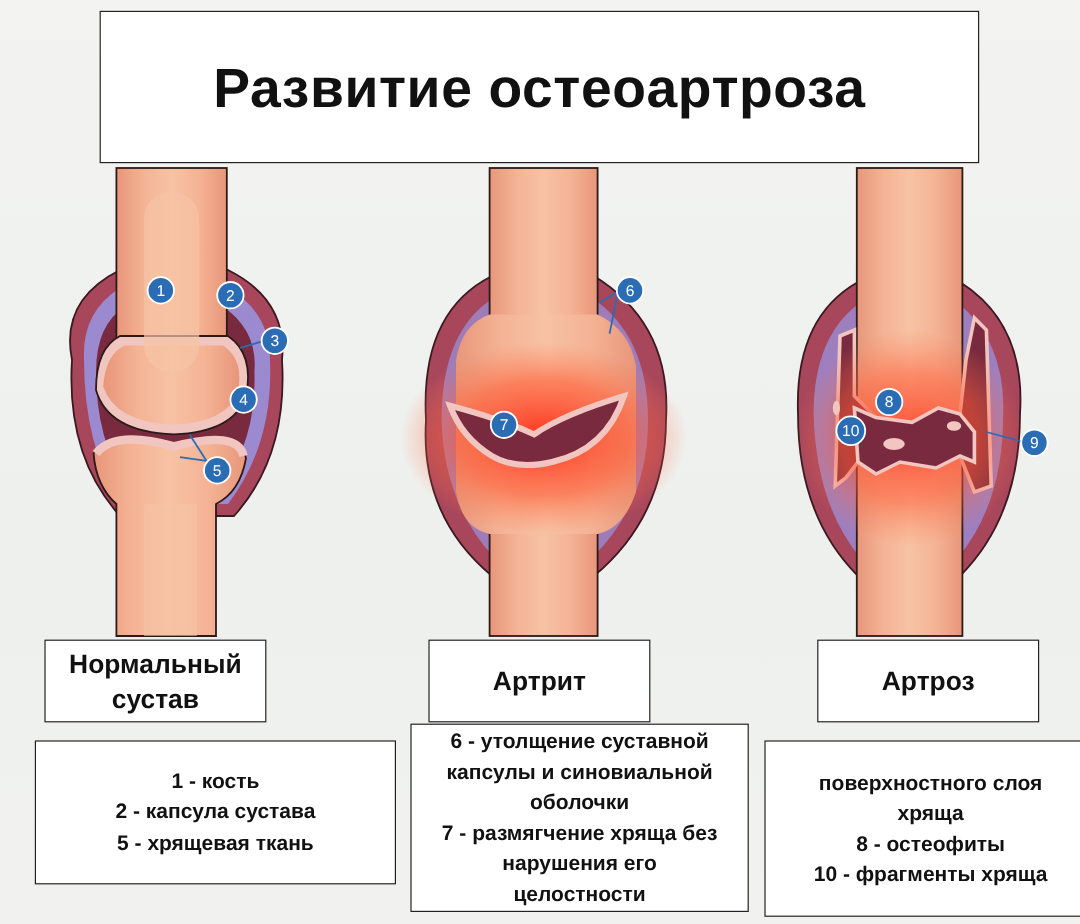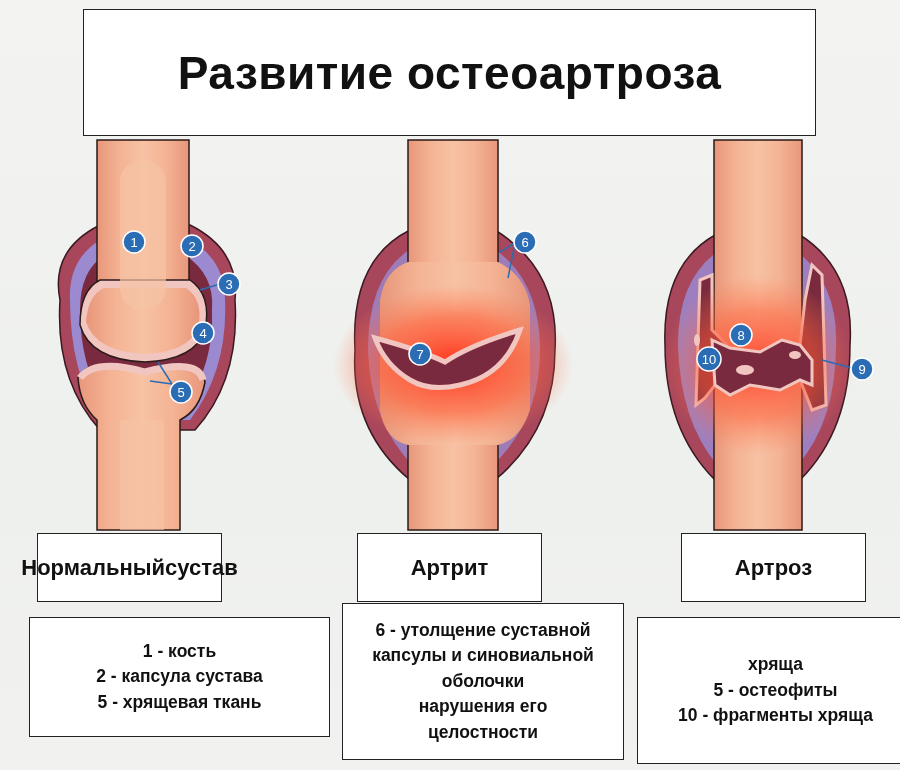--- a/index.html
+++ b/index.html
@@ -113,40 +113,42 @@
         <circle cx="862" cy="369" r="11"></circle>
         <text x="862" y="369">9</text>
       </g>
     <g class="marker">
         <circle cx="709" cy="359" r="12"></circle>
         <text x="709" y="359">10</text>
       </g>
   </g>
 </svg>
 
-<div class="box label" style="left:37px;top:533px;width:185px;height:69px;flex-direction:row;">
+<div class="box label" style="left:37px;top:533px;width:185px;height:69px;flex-direction:column;">
   <div>Нормальный</div>
   <div>сустав</div>
 </div>
 <div class="box label" style="left:357px;top:533px;width:185px;height:69px;">
   <div>Артрит</div>
 </div>
 <div class="box label" style="left:681px;top:533px;width:185px;height:69px;">
   <div>Артроз</div>
 </div>
 
 <div class="box legend" style="left:4px;top:617px;width:301px;height:120px;">
   <div>1 - кость</div>
   <div>2 - капсула сустава</div>
   <div>5 - хрящевая ткань</div>
 </div>
 <div class="box legend" style="left:317px;top:603px;width:282px;height:157px;">
   <div>6 - утолщение суставной</div>
   <div>капсулы и синовиальной</div>
   <div>оболочки</div>
+  <div>7 - размягчение хряща без</div>
   <div>нарушения его</div>
   <div>целостности</div>
 </div>
 <div class="box legend" style="left:612px;top:617px;width:277px;height:147px;">
+  <div>поверхностного слоя</div>
   <div>хряща</div>
-  <div>5 - остеофиты</div>
+  <div>8 - остеофиты</div>
   <div>10 - фрагменты хряща</div>
 </div>
 
 </body></html>

